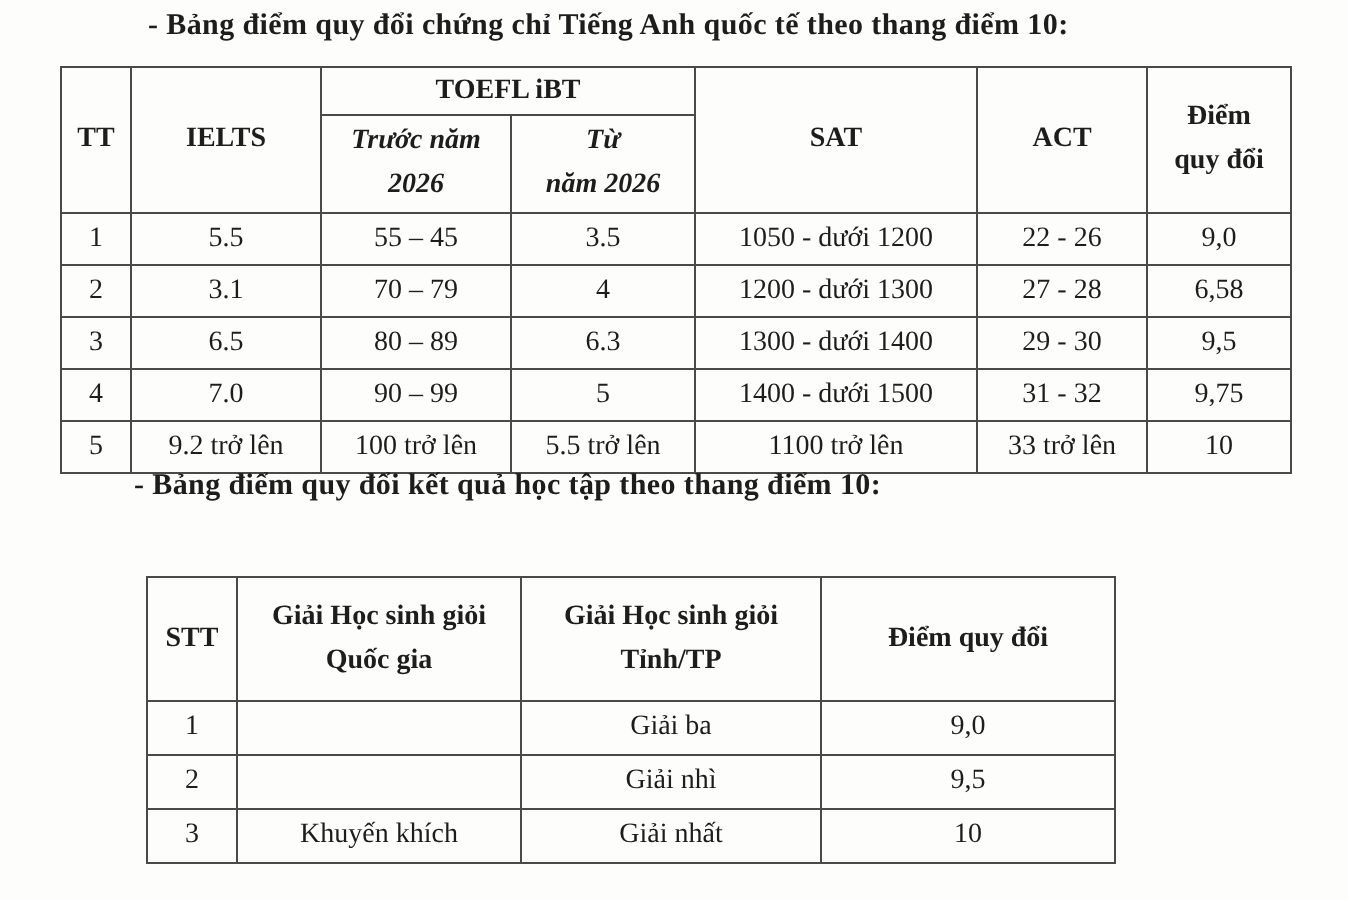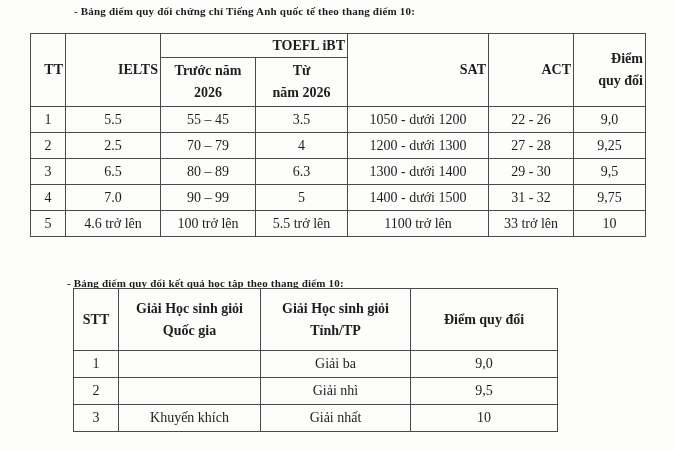--- a/index.html
+++ b/index.html
@@ -11,26 +11,26 @@
     height: 450px;
     position: relative;
     background: #fdfdfc;
     color: #1d1d1d;
     font-family: "Liberation Serif", "DejaVu Serif", serif;
     overflow: hidden;
   }
   .section-title {
     position: absolute;
     font-weight: bold;
-    font-size: 11px;
+    font-size: 15px;
     letter-spacing: 0.2px;
     white-space: nowrap;
   }
   #title-english { left: 74px; top: 5px; }
-  #title-academic { left: 67px; top: 235px; margin-top: 42px; }
+  #title-academic { left: 67px; top: 235px; }
 
   table {
     position: absolute;
     border-collapse: collapse;
     table-layout: fixed;
     background: #fdfdfc;
   }
   th, td {
     border: 1px solid #4a4a4a;
     text-align: center;
@@ -40,22 +40,22 @@
     overflow: hidden;
   }
   th {
     font-weight: bold;
     white-space: pre-line;
     line-height: 1.55;
   }
   td { font-weight: normal; }
 
   #english-table { left: 30px; top: 33px; width: 615px; }
-  #english-table thead tr.group-row th { height: 23px; text-align: right; }
-  #english-table thead tr.sub-row th { height: 48px; }
+  #english-table thead tr.group-row th { height: 23px; }
+  #english-table thead tr.sub-row th { height: 48px; font-style: italic; }
   #english-table tbody tr { height: 26px; }
 
   #academic-table { left: 73px; top: 288px; width: 484px; }
   #academic-table thead tr { height: 62px; }
   #academic-table tbody tr { height: 27px; }
 </style>
 </head>
 <body>
 
 <div class="section-title" id="title-english">- Bảng điểm quy đổi chứng chỉ Tiếng Anh quốc tế theo thang điểm 10:</div>
@@ -92,26 +92,26 @@
         <td>1</td>
         <td>5.5</td>
         <td>55 – 45</td>
         <td>3.5</td>
         <td>1050 - dưới 1200</td>
         <td>22 - 26</td>
         <td>9,0</td>
       </tr>
       <tr>
         <td>2</td>
-        <td>2.5</td>
+        <td>3.1</td>
         <td>70 – 79</td>
         <td>4</td>
         <td>1200 - dưới 1300</td>
         <td>27 - 28</td>
-        <td>9,25</td>
+        <td>6,58</td>
       </tr>
       <tr>
         <td>3</td>
         <td>6.5</td>
         <td>80 – 89</td>
         <td>6.3</td>
         <td>1300 - dưới 1400</td>
         <td>29 - 30</td>
         <td>9,5</td>
       </tr>
@@ -119,21 +119,21 @@
         <td>4</td>
         <td>7.0</td>
         <td>90 – 99</td>
         <td>5</td>
         <td>1400 - dưới 1500</td>
         <td>31 - 32</td>
         <td>9,75</td>
       </tr>
       <tr>
         <td>5</td>
-        <td>4.6 trở lên</td>
+        <td>9.2 trở lên</td>
         <td>100 trở lên</td>
         <td>5.5 trở lên</td>
         <td>1100 trở lên</td>
         <td>33 trở lên</td>
         <td>10</td>
       </tr>
     </tbody>
 </table>
 
 <div class="section-title" id="title-academic">- Bảng điểm quy đổi kết quả học tập theo thang điểm 10:</div>

